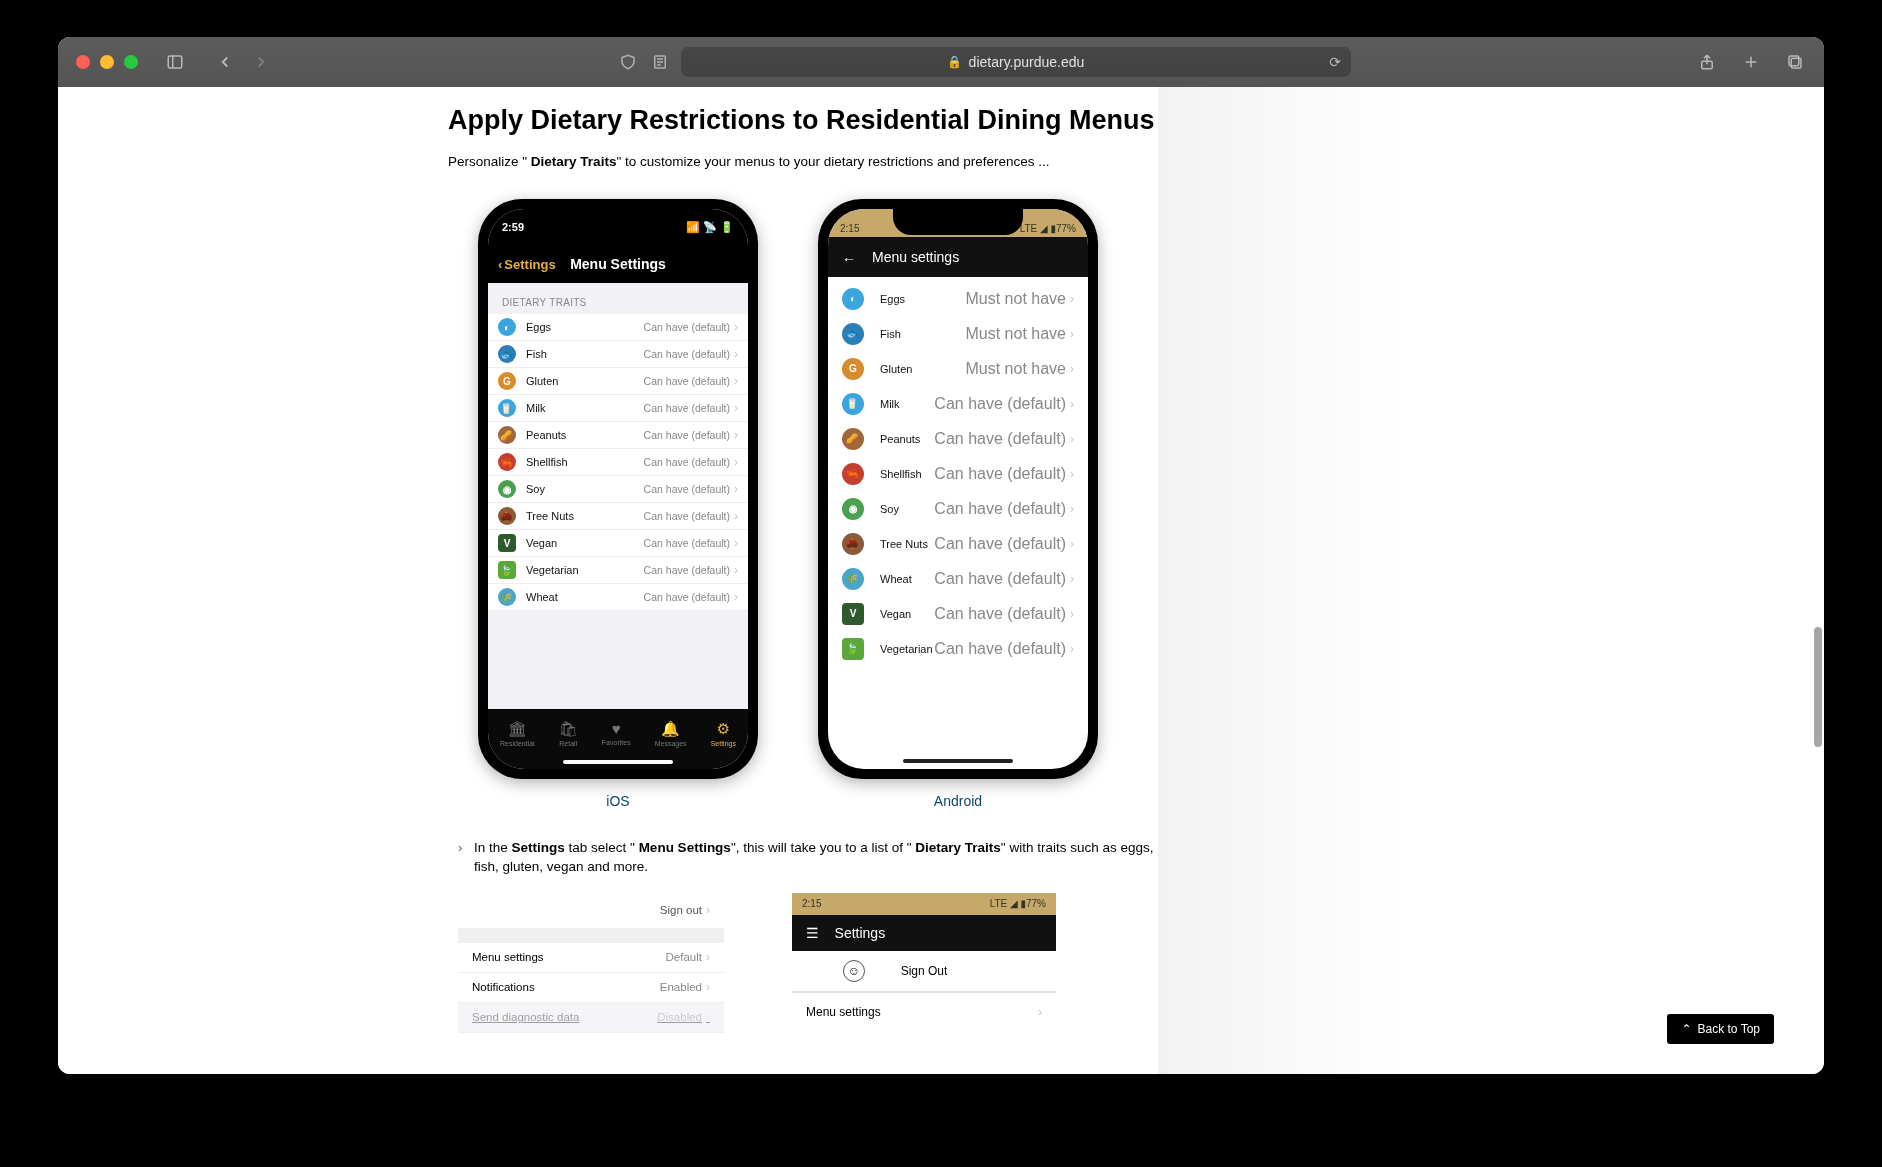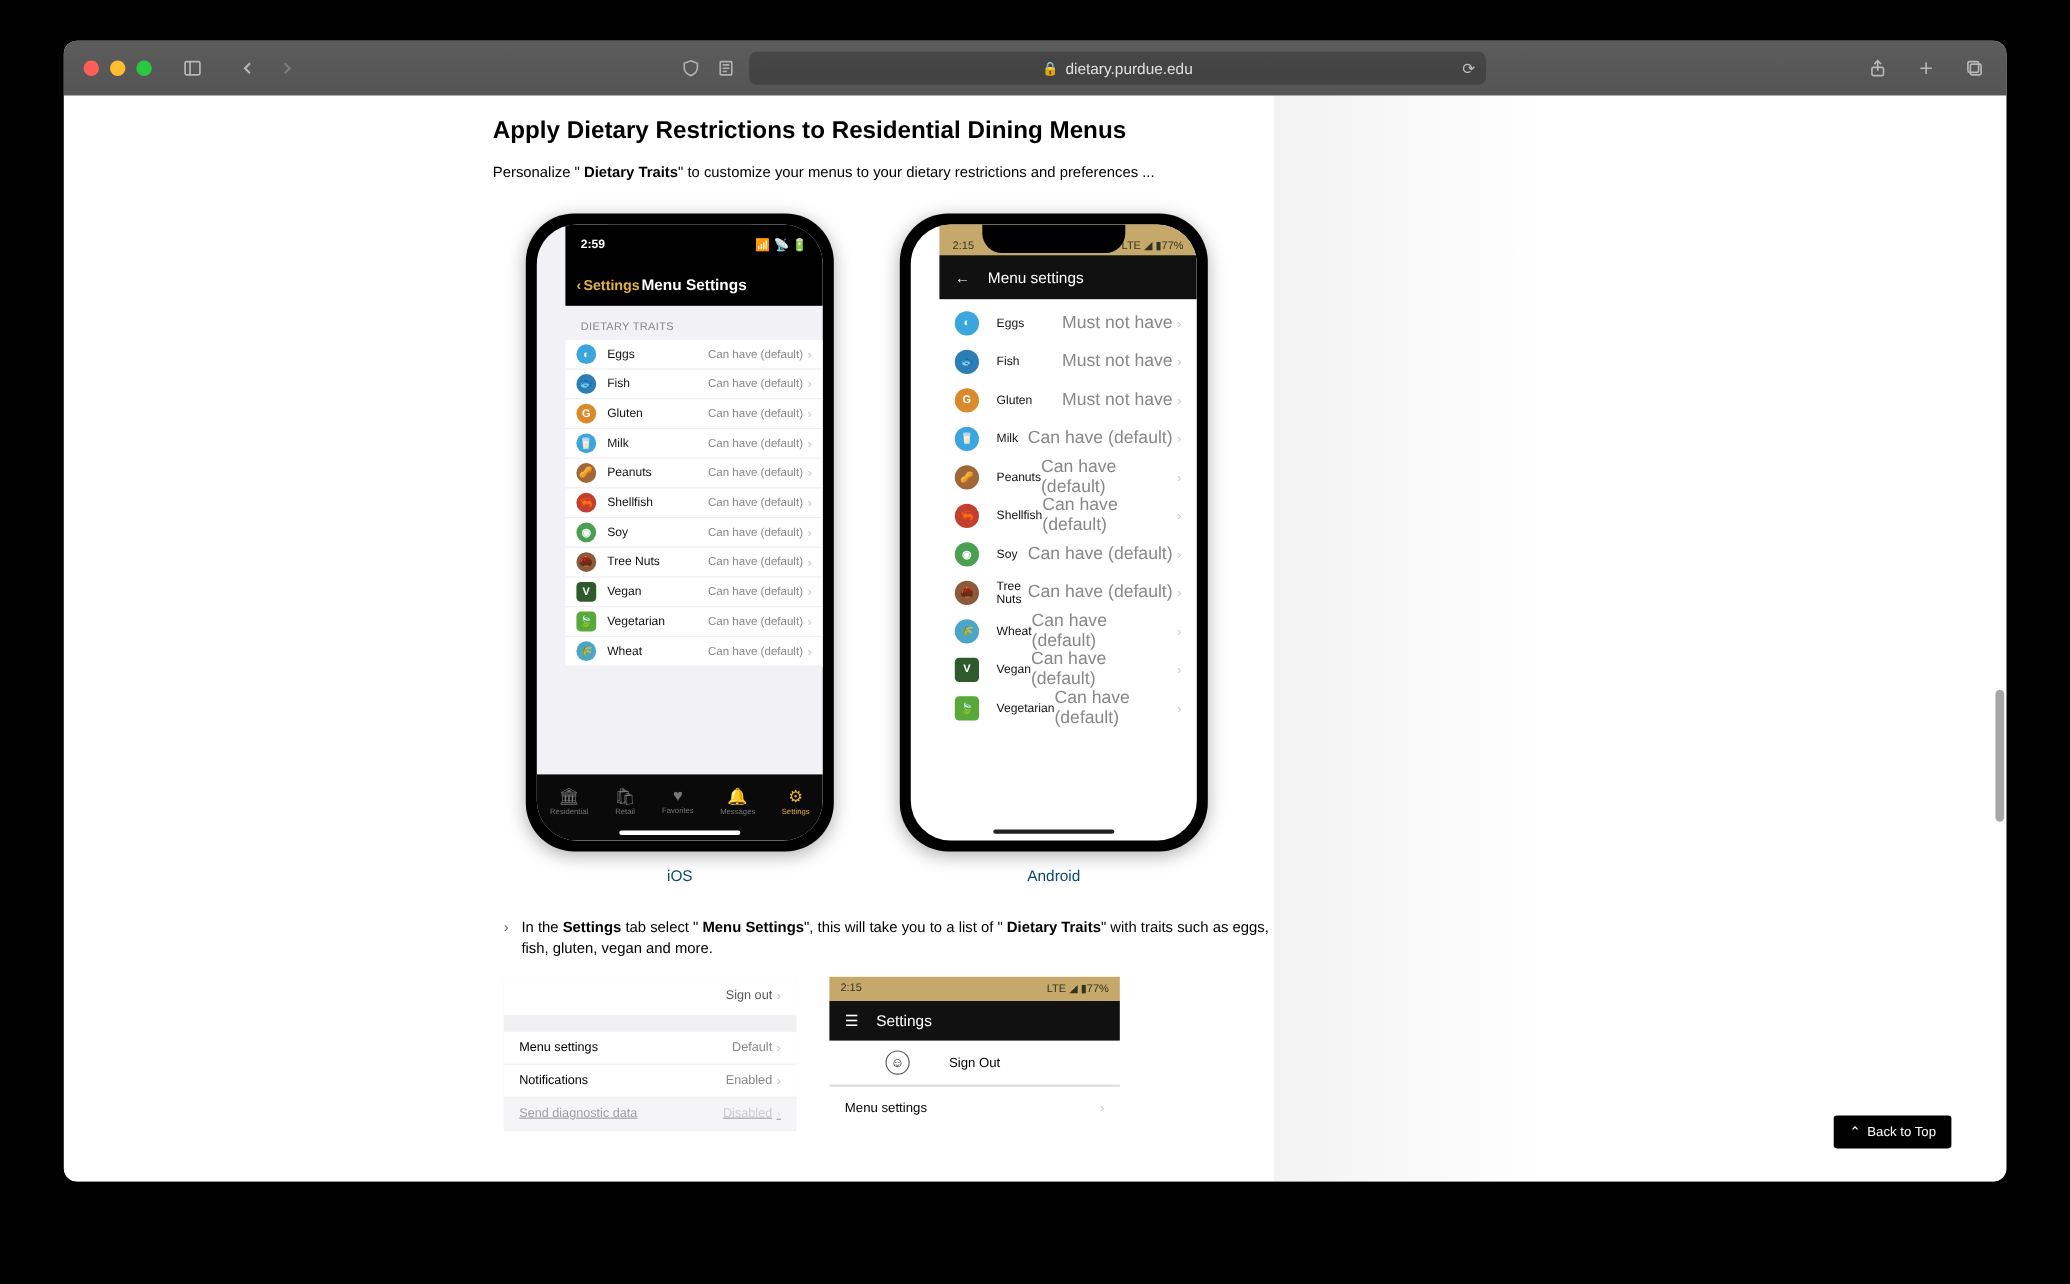--- a/index.html
+++ b/index.html
@@ -17,29 +17,29 @@
 .nav-arrows { display:flex; gap: 14px; margin-left: 20px; }
 .url-region { flex: 1; display:flex; align-items:center; justify-content:center; gap: 10px; }
 .shield-icon, .reader-icon { color:#b0b0b0; }
 .url-bar { background: rgba(0,0,0,0.22); height: 30px; border-radius: 7px; min-width: 670px; display:flex; align-items:center; justify-content:center; color:#e0e0e0; font-size: 14px; gap: 6px; position: relative; }
 .url-bar .lock { font-size: 12px; }
 .url-bar .reload { position:absolute; right: 10px; color:#bcbcbc; }
 .tb-right { display:flex; gap: 22px; margin-left: auto; }
 .content { height: calc(100% - 50px); overflow: hidden; background:#fff; position: relative; }
 .page { width: 100%; height: 100%; overflow-y: auto; }
 .article { max-width: 720px; margin-left: 390px; padding-top: 18px; color:#000; }
-.article h2 { font-size: 22px; font-weight: 700; margin-bottom: 18px; }
+.article h2 { font-size: 27px; font-weight: 700; margin-bottom: 18px; }
 .article .lead { font-size: 13.5px; margin-bottom: 30px; }
 .article .lead strong { font-weight: 700; }
 .phones-row { display:flex; gap: 60px; justify-content: flex-start; margin-left: 30px; }
 .phone-col { display:flex; flex-direction:column; align-items:center; gap: 14px; }
 .phone-caption { font-size: 14px; color:#0c4a6e; }
 
 .phone { width: 280px; height: 580px; background:#000; border-radius: 44px; padding: 10px; position: relative; box-shadow: 0 4px 16px rgba(0,0,0,0.3); }
-.phone-inner { width: 100%; height: 100%; border-radius: 36px; overflow: hidden; position: relative; padding-left: 26px; }
+.phone-inner { width: 100%; height: 100%; border-radius: 36px; overflow: hidden; position: relative; }
 .notch { position:absolute; top:0; left:50%; transform:translateX(-50%); width: 130px; height: 26px; background:#000; border-radius: 0 0 18px 18px; z-index: 10; }
 
 
 .ios-inner { background:#f2f2f6; }
 .ios-status { height: 36px; background:#000; color:#fff; display:flex; justify-content:space-between; align-items:center; padding: 0 14px; font-size: 11px; font-weight: 600; }
 .ios-nav { height: 38px; background:#000; color:#fff; display:flex; align-items:center; justify-content:center; position:relative; font-size: 14px; font-weight:600; }
 .ios-nav .back { position:absolute; left: 10px; color:#e6b040; font-size: 13px; display:flex; align-items:center; gap:2px; }
 .ios-section-hdr { font-size: 10px; color:#888; padding: 14px 14px 6px 14px; letter-spacing: 0.3px; }
 .ios-list { background:#fff; margin: 0; }
 .ios-row { display:flex; align-items:center; height: 27px; padding: 0 10px; border-bottom: 1px solid #eee; font-size: 11px; }
@@ -61,21 +61,21 @@
 .and-list { padding: 4px 0; }
 .and-row { display:flex; align-items:center; height: 35px; padding: 0 14px; font-size: 11px; }
 .and-row .trait-icon { width:22px; height:22px; margin-right: 16px; }
 .and-row .trait-val { font-size: 16px; }
 .and-home-ind { position:absolute; bottom:6px; left:50%; transform:translateX(-50%); width: 110px; height:4px; background:#222; border-radius:3px; }
 
 .instr { font-size: 13.5px; margin: 30px 0 16px 16px; position:relative; padding-left: 10px; line-height:1.4; }
 .instr::before { content:"›"; position:absolute; left:-6px; color:#666; }
 
 
-.lower-row { display:flex; gap: 30px; margin-left: 10px; text-align: center; }
+.lower-row { display:flex; gap: 68px; margin-left: 10px; text-align: center; }
 .lower-ios { width: 266px; background:#f0f0f3; }
 .li-row { display:flex; align-items:center; justify-content:space-between; height: 30px; padding: 0 14px; background:#fff; border-bottom:1px solid #eee; font-size: 11.5px; }
 .li-row .rt { color:#888; display:flex; align-items:center; gap:4px; }
 .li-signout { justify-content:flex-end; height:36px; }
 .li-signout .rt { color:#555; }
 .lower-and { width: 264px; }
 .la-status { height: 22px; background:#c5a86a; display:flex; justify-content:space-between; align-items:center; padding:0 10px; font-size:10px; color:#332; }
 .la-nav { height: 36px; background:#111; color:#fff; display:flex; align-items:center; gap:16px; padding:0 14px; font-size:14px; font-weight:500; }
 .la-signout { height: 42px; display:flex; align-items:center; justify-content:center; gap: 90px; font-size:12px; border-bottom:2px solid #ddd; }
 .la-face { width:22px; height:22px; border:1.5px solid #555; border-radius:50%; display:flex; align-items:center; justify-content:center; font-size:12px; margin-left:-140px; position:absolute; }

